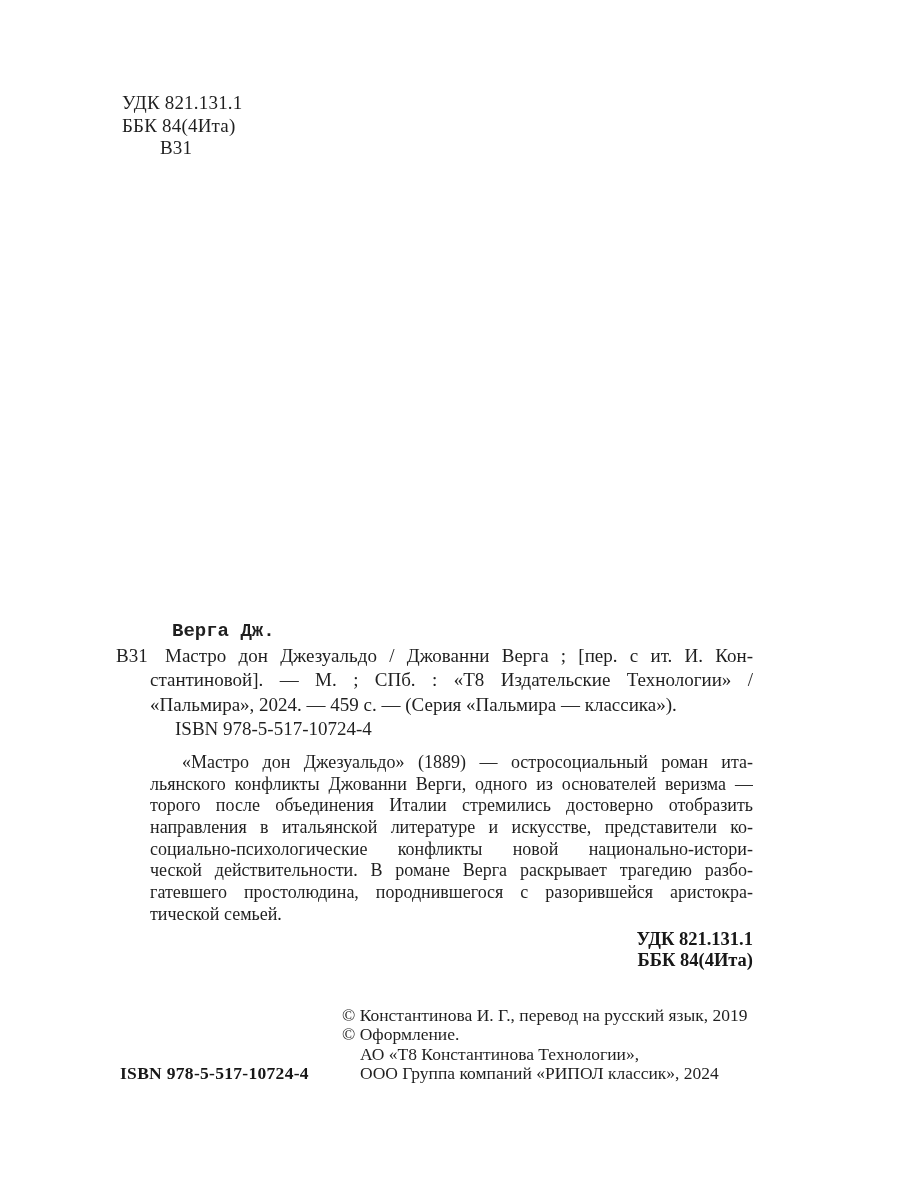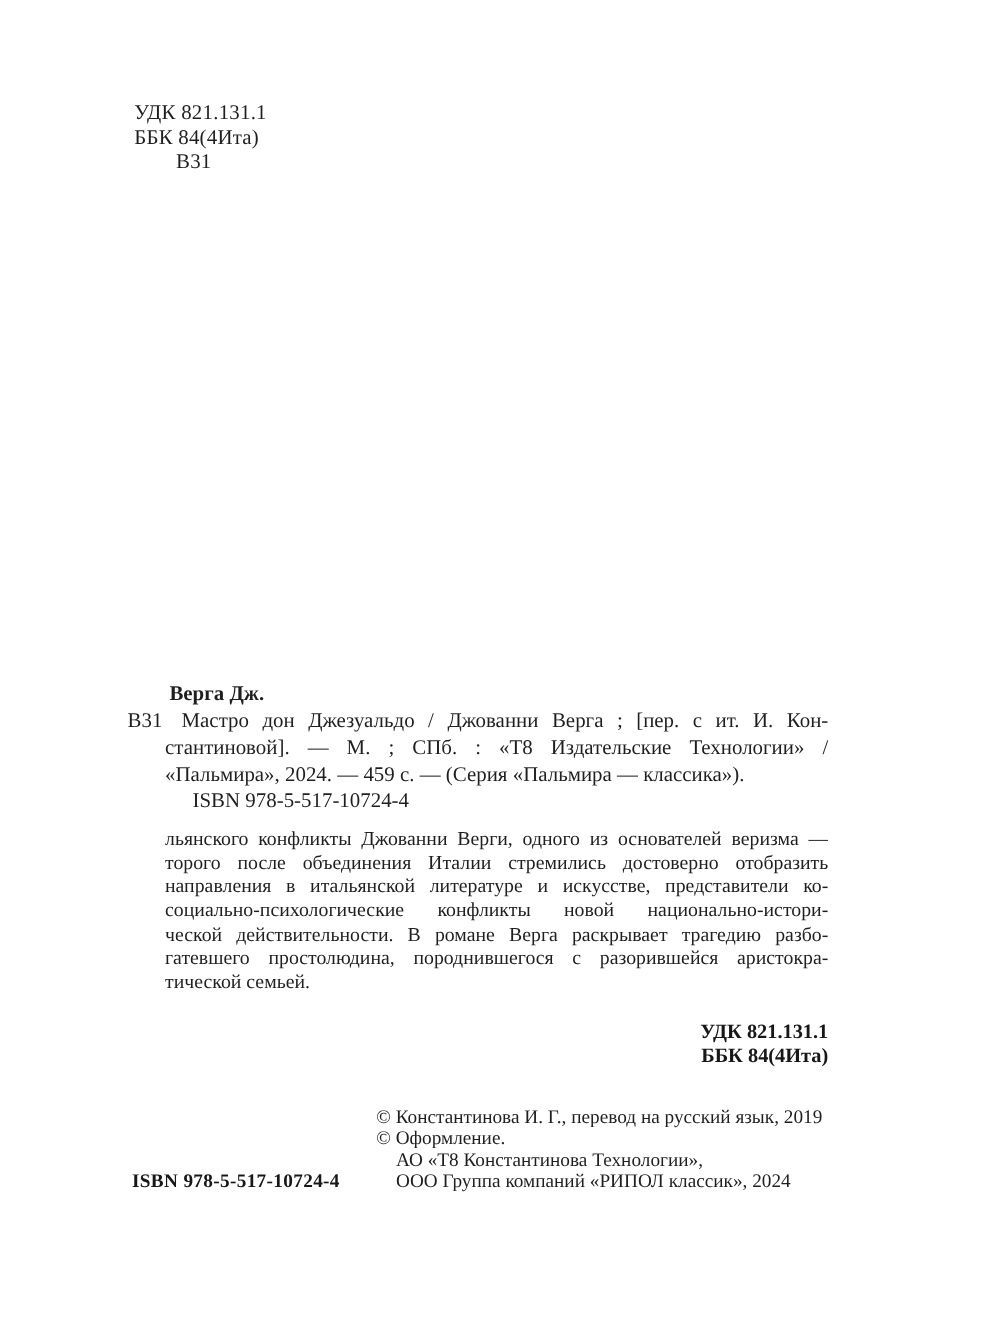--- a/index.html
+++ b/index.html
@@ -19,21 +19,21 @@
     font-size: 19px; line-height: 22.5px;
     letter-spacing: 0.2px;
   }
   .top-codes .sign { padding-left: 38px; }
 
   
   .card {
     left: 116px; top: 619px; width: 637px;
     font-size: 19px; line-height: 24.5px;
   }
-  .card .author { margin-left: 38px; font-weight: bold; }
+  .card .author { margin-left: 56px; font-weight: bold; font-family: Liberation Mono, monospace; }
   .card .entry { margin-left: 34px; width: 603px; position: relative; }
   .card .entry .line { text-align: justify; text-align-last: justify; height: 24.5px; overflow: hidden; }
   .card .entry .line.first { text-indent: 15px; }
   .card .entry .line.last { text-align: center; text-align-last: left; }
   .card .entry .entry-sign {
     position: absolute; left: -34px; top: 0;
   }
   .card .isbn { margin-left: 34px; padding-left: 25px; }
 
   
@@ -82,20 +82,21 @@
   <div class="entry">
     <span class="entry-sign">В31</span>
     <div class="line first">Мастро дон Джезуальдо / Джованни Верга ; [пер. с ит. И. Кон-</div>
     <div class="line">стантиновой]. — М. ; СПб. : «Т8 Издательские Технологии» /</div>
     <div class="line last">«Пальмира», 2024. — 459 с. — (Серия «Пальмира — классика»).</div>
   </div>
   <div class="isbn">ISBN 978-5-517-10724-4</div>
 </div>
 
 <div class="abs annotation">
+  <div class="line first">«Мастро дон Джезуальдо» (1889) — остросоциальный роман ита-</div>
   <div class="line">льянского конфликты Джованни Верги, одного из основателей веризма —</div>
   <div class="line">торого после объединения Италии стремились достоверно отобразить</div>
   <div class="line">направления в итальянской литературе и искусстве, представители ко-</div>
   <div class="line">социально-психологические конфликты новой национально-истори-</div>
   <div class="line">ческой действительности. В романе Верга раскрывает трагедию разбо-</div>
   <div class="line">гатевшего простолюдина, породнившегося с разорившейся аристокра-</div>
   <div class="line last">тической семьей.</div>
 </div>
 
 <div class="abs codes-right">

